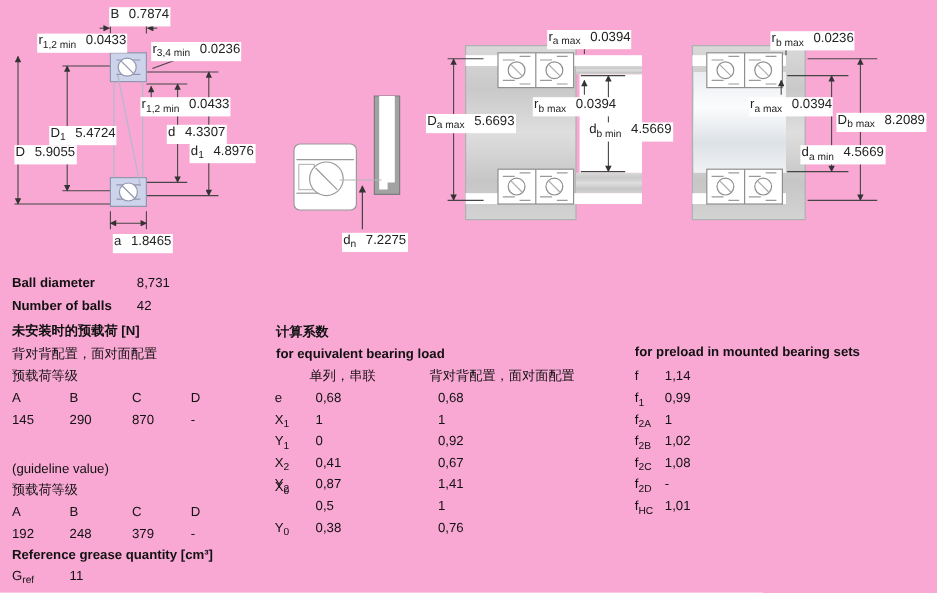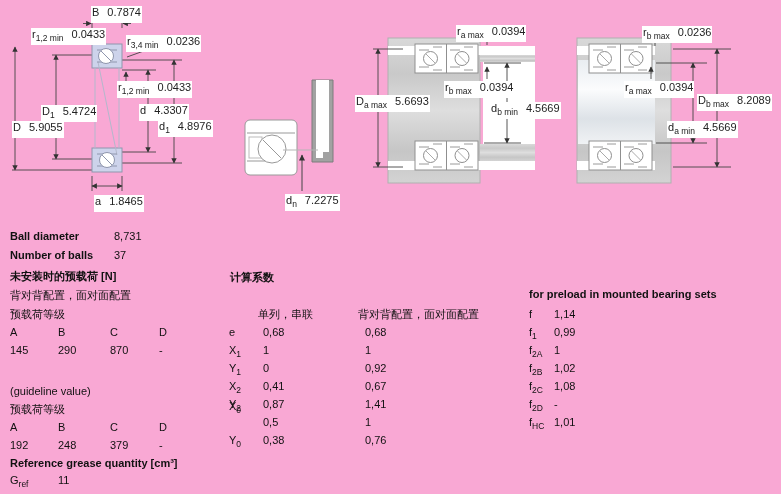--- a/index.html
+++ b/index.html
@@ -156,21 +156,21 @@
   <div class="dim" style="left:444px;top:81px"><span class="p">r</span><span class="s">b max</span><span class="v">0.0394</span></div>
   <div class="dim" style="left:490px;top:102px"><span class="p">d</span><span class="s">b min</span><span class="v">4.5669</span></div>
   <div class="dim" style="left:642px;top:26px"><span class="p">r</span><span class="s">b max</span><span class="v">0.0236</span></div>
   <div class="dim" style="left:624px;top:81px"><span class="p">r</span><span class="s">a max</span><span class="v">0.0394</span></div>
   <div class="dim" style="left:697px;top:94px"><span class="p">D</span><span class="s">b max</span><span class="v">8.2089</span></div>
   <div class="dim" style="left:667px;top:121px"><span class="p">d</span><span class="s">a min</span><span class="v">4.5669</span></div>
 
   <span class="t bold" style="left:10px;top:230px">Ball diameter</span>
   <span class="t" style="left:114px;top:230px">8,731</span>
   <span class="t bold" style="left:10px;top:249px">Number of balls</span>
-  <span class="t" style="left:114px;top:249px">37</span>
+  <span class="t" style="left:114px;top:249px">42</span>
 
   <span class="t bold" style="left:10px;top:270px">未安装时的预载荷 [N]</span>
   <span class="t" style="left:10px;top:289px">背对背配置，面对面配置</span>
   <span class="t" style="left:10px;top:308px">预载荷等级</span>
   <span class="t" style="left:10px;top:326px">A</span>
   <span class="t" style="left:58px;top:326px">B</span>
   <span class="t" style="left:110px;top:326px">C</span>
   <span class="t" style="left:159px;top:326px">D</span>
   <span class="t" style="left:10px;top:344px">145</span>
   <span class="t" style="left:58px;top:344px">290</span>
@@ -186,20 +186,21 @@
   <span class="t" style="left:10px;top:439px">192</span>
   <span class="t" style="left:58px;top:439px">248</span>
   <span class="t" style="left:110px;top:439px">379</span>
   <span class="t" style="left:159px;top:439px">-</span>
 
   <span class="t bold" style="left:10px;top:457px">Reference grease quantity [cm³]</span>
   <span class="t" style="left:10px;top:474px"><span>G</span><span class="sub">ref</span></span>
   <span class="t" style="left:58px;top:474px">11</span>
 
   <span class="t bold" style="left:230px;top:271px">计算系数</span>
+  <span class="t bold" style="left:230px;top:289px">for equivalent bearing load</span>
   <span class="t" style="left:258px;top:308px">单列，串联</span>
   <span class="t" style="left:358px;top:308px">背对背配置，面对面配置</span>
 
   <span class="t" style="left:229px;top:326px"><span>e</span><span class="sub"></span></span>
   <span class="t" style="left:263px;top:326px">0,68</span>
   <span class="t" style="left:365px;top:326px">0,68</span>
 
   <span class="t" style="left:229px;top:344px"><span>X</span><span class="sub">1</span></span>
   <span class="t" style="left:263px;top:344px">1</span>
   <span class="t" style="left:365px;top:344px">1</span>

